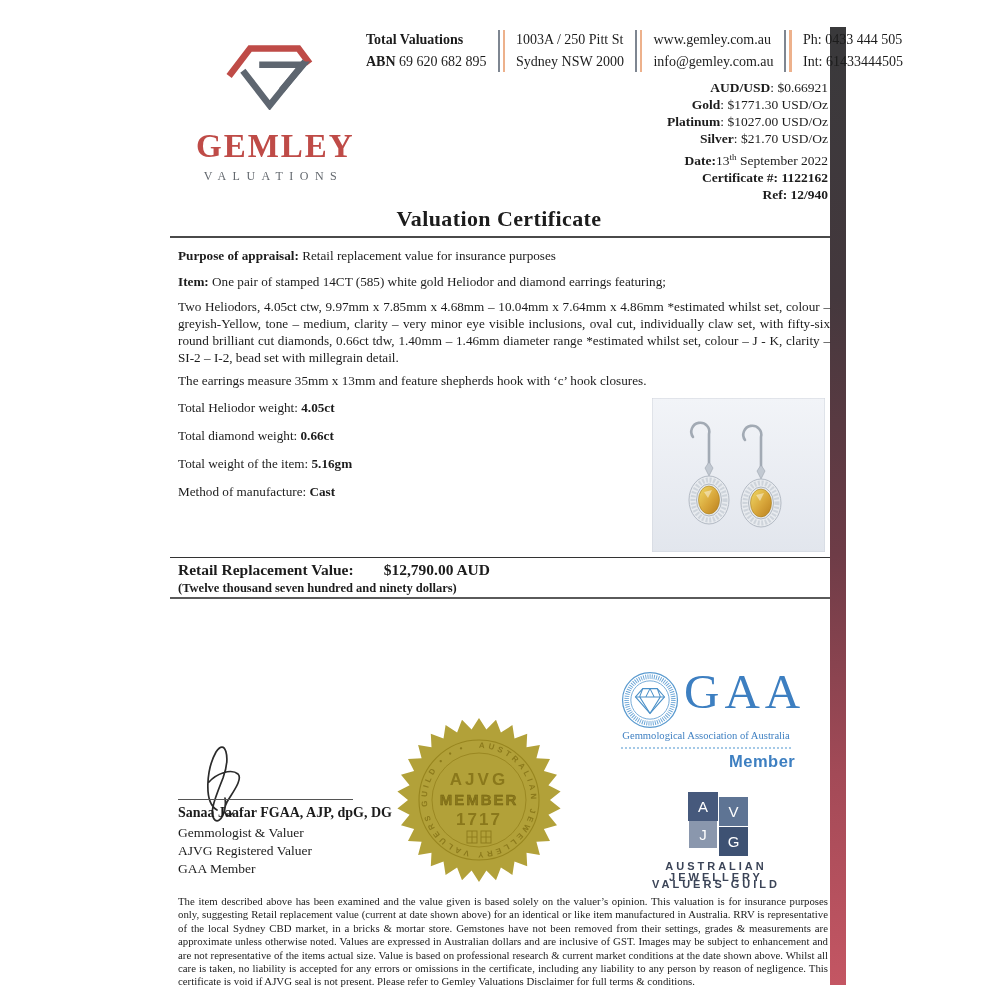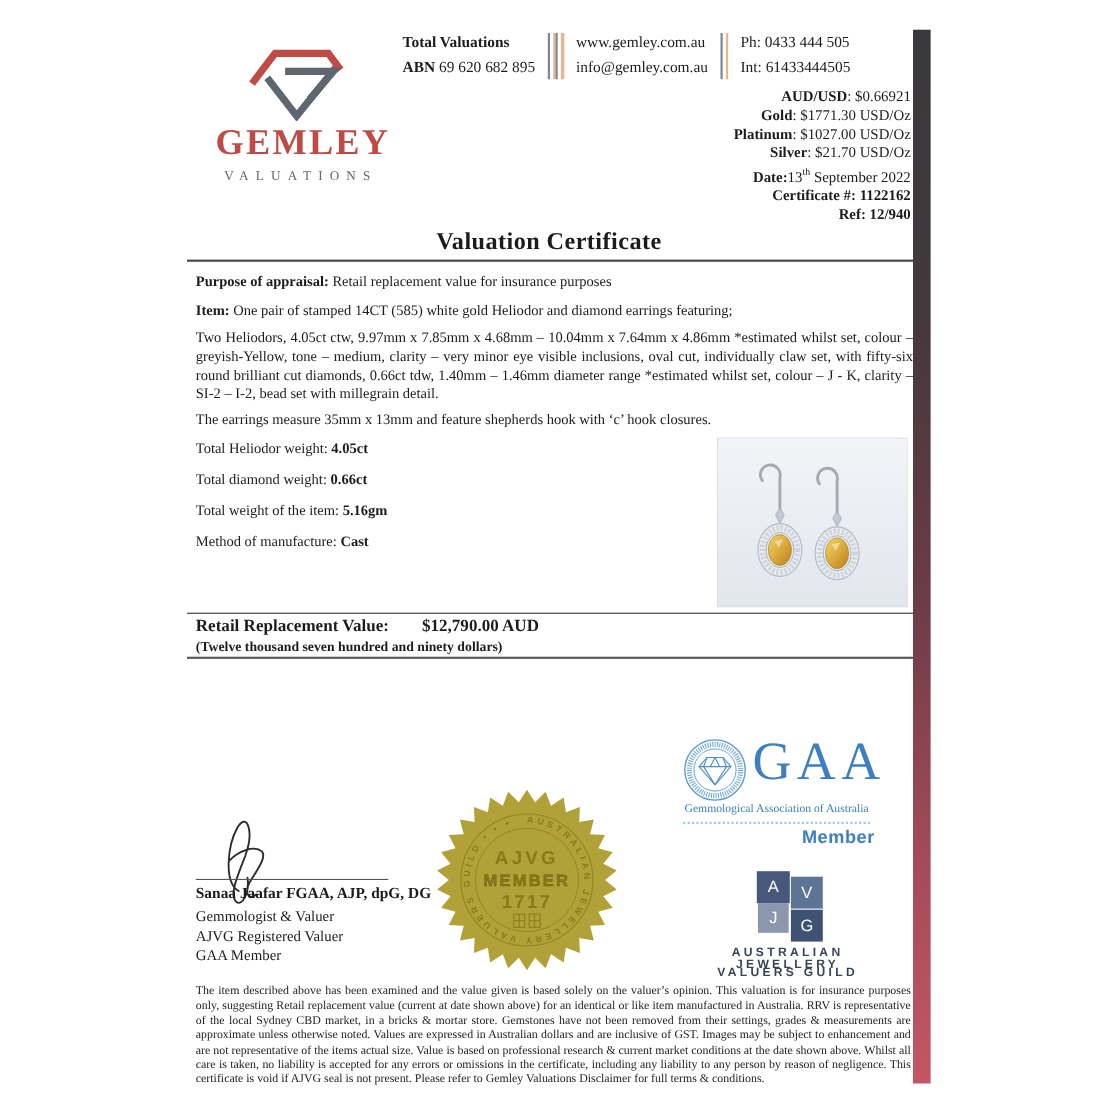--- a/index.html
+++ b/index.html
@@ -9,21 +9,21 @@
   }
   .abs{position:absolute;}
 
   
   #accent-bar{left:830px;top:27px;width:16px;height:958px;
     background:linear-gradient(180deg,var(--bar-top,#39393b) 0%,#44383d 28%,#6e3c47 55%,#a34a57 78%,var(--bar-bottom,#c45663) 100%);}
 
   
   #logo{left:196px;top:38px;width:150px;text-align:center;}
   #logo svg{display:block;margin:0 auto;}
-  .brand{font-size:33px;font-weight:bold;color:var(--logo-red,#bf4b47);letter-spacing:2px;margin-top:4px;line-height:1;}
+  .brand{font-size:33px;font-weight:bold;color:var(--logo-red,#bf4b47);letter-spacing:2px;margin-top:20px;line-height:1;}
   .brand-sub{font-size:12px;color:#63686e;letter-spacing:6.5px;margin-top:7px;padding-left:5px;line-height:1;}
 
   
   #contact{left:366px;top:29px;display:flex;align-items:stretch;font-size:14px;line-height:22px;white-space:nowrap;}
   .c-col{padding:0 11px;}
   .c-col:first-child{padding-left:0;}
   .c-div{display:flex;gap:3px;margin:1px 0;}
   .c-div .d1{width:2px;background:#7e8691;}
   .c-div .d2{width:2.5px;background:var(--divider-salmon,#edb18c);}
   .bold{font-weight:bold;}
@@ -102,20 +102,24 @@
 
 <div class="abs" id="contact">
   <div class="c-col">
     <div class="bold">Total Valuations</div>
     <div><span class="bold">ABN</span> <span>69 620 682 895</span></div>
   </div>
   <div class="c-div">
       <div class="d1"></div>
       <div class="d2"></div>
     </div>
+  <div class="c-col">
+    <div>1003A / 250 Pitt St</div>
+    <div>Sydney NSW 2000</div>
+  </div>
   <div class="c-div">
       <div class="d1"></div>
       <div class="d2"></div>
     </div>
   <div class="c-col">
     <div>www.gemley.com.au</div>
     <div>info@gemley.com.au</div>
   </div>
   <div class="c-div">
       <div class="d1"></div>

